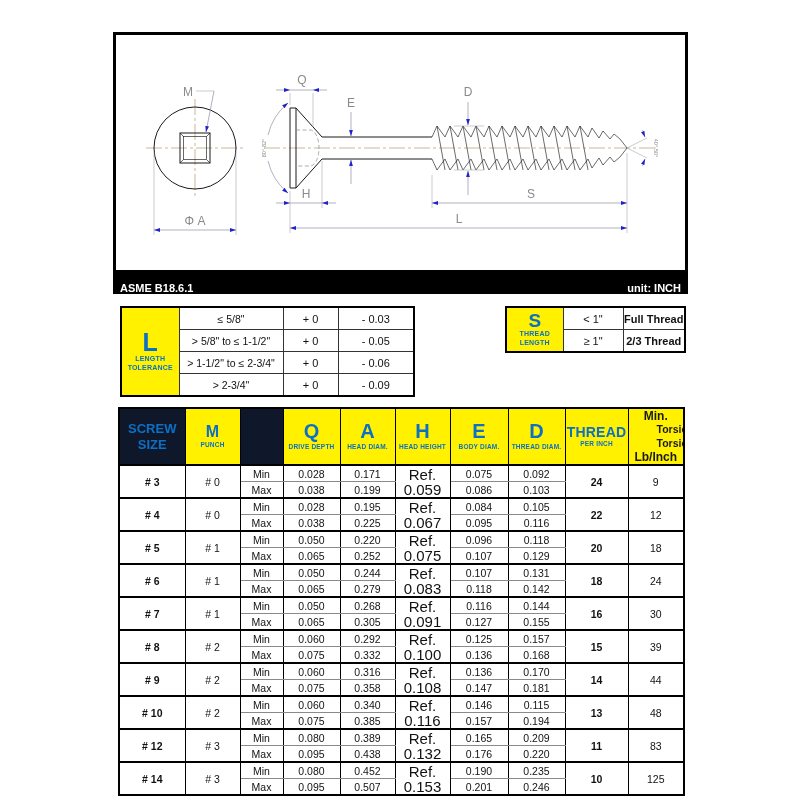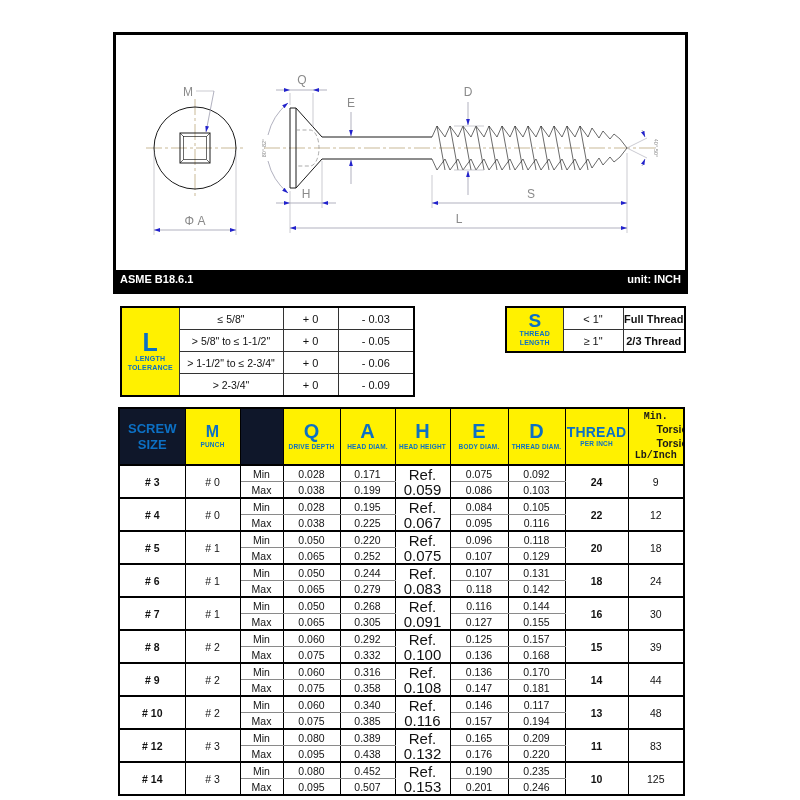--- a/index.html
+++ b/index.html
@@ -4,21 +4,21 @@
 <style>
   html,body{margin:0;padding:0;}
   body{width:800px;height:800px;background:#ffffff;position:relative;
        font-family:"Liberation Sans",sans-serif;color:#111;}
   .sheet{position:absolute;left:113px;top:32px;width:575px;}
 
   
   .frame{box-sizing:border-box;border:3px solid #000;height:241px;background:#fff;}
   .frame svg{display:block;}
   .asme-bar{height:21px;background:#000;color:#fff;display:flex;
-            justify-content:space-between;align-items:flex-start;
+            justify-content:space-between;align-items:flex-end;
             padding:0 7px;font-size:11px;font-weight:bold;}
 
   
   table{border-collapse:collapse;table-layout:fixed;}
   td,th{padding:0;text-align:center;vertical-align:middle;overflow:hidden;}
 
   
   .mid{display:flex;align-items:flex-start;margin-top:12px;}
   .tol-table{border:2px solid #000;margin-left:7px;}
   .tol-table td{border:1px solid #333;height:21px;font-size:11px;}
@@ -34,21 +34,21 @@
   
   .main-wrap{margin-top:10px;margin-left:5px;}
   .spec{border:2px solid #000;width:566px;}
   .spec th{border:1px solid #000;border-bottom:2px solid #000;height:55px;background:#FFF100;}
   .spec th.white{background:#0f172a;}
   .hsym{color:#0C70C4;font-weight:bold;font-size:20px;line-height:1.05;}
   .hsym.m{font-size:16px;}
   .hsym.thread{font-size:14px;letter-spacing:.2px;}
   .hsub{color:#0C70C4;font-weight:bold;font-size:6.5px;line-height:1.4;letter-spacing:.2px;}
   .h2line{color:#0C70C4;font-weight:bold;font-size:13px;line-height:1.2;}
-  .str-sm{color:#1a1a1a;font-size:10px;line-height:1.2;font-family:Liberation Mono, monospace;}
+  .str-sm{color:#1a1a1a;font-size:12px;line-height:1.2;}
   .str-md{color:#1a1a1a;font-weight:bold;font-size:10.5px;line-height:1.25;padding-left:28px;}
   .spec td{border:1px solid #000;height:15px;font-size:10.5px;}
   .spec .row-min td{border-bottom-color:#8a8a8a;}
   .spec .row-max td{border-top-color:#8a8a8a;}
   .spec tr.group-start td{border-top:2px solid #000;}
   .c-size{font-weight:bold;font-size:12px;}
   .c-punch{font-size:10.5px;}
   .c-mm{font-size:9.5px;}
   .c-tpi{font-weight:bold;font-size:12px;}
   .c-str{font-size:11px;}
@@ -477,21 +477,21 @@
             <td class="c-size" rowspan="2"># 10</td>
             <td class="c-punch" rowspan="2"># 2</td>
             <td class="c-mm">Min</td>
             <td class="c-val">0.060</td>
             <td class="c-val">0.340</td>
             <td class="c-h" rowspan="2">
               <div class="h-ref">Ref.</div>
               <div class="h-val">0.116</div>
             </td>
             <td class="c-val">0.146</td>
-            <td class="c-val">0.117</td>
+            <td class="c-val">0.115</td>
             <td class="c-tpi" rowspan="2">13</td>
             <td class="c-str" rowspan="2">48</td>
           </tr>
           <tr class="row-max">
             <td class="c-mm">Max</td>
             <td class="c-val">0.075</td>
             <td class="c-val">0.385</td>
             <td class="c-val">0.157</td>
             <td class="c-val">0.194</td>
           </tr>

